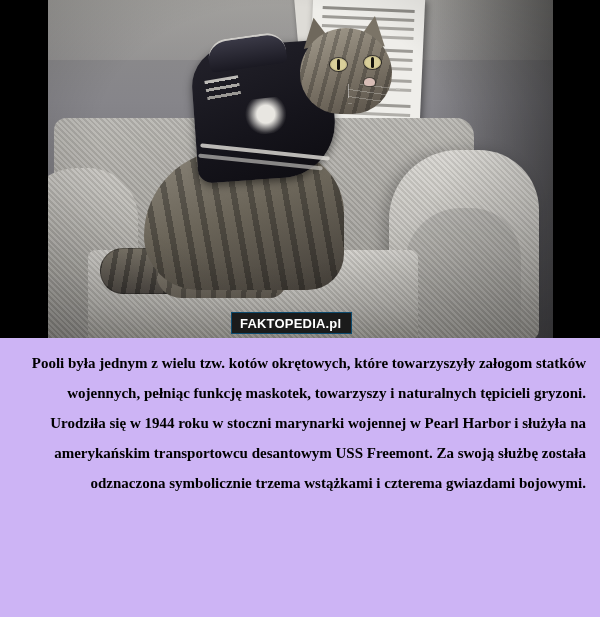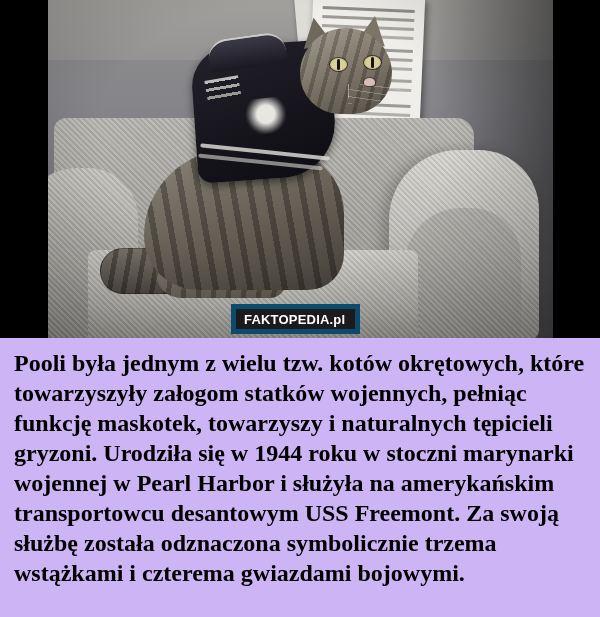--- a/index.html
+++ b/index.html
@@ -334,39 +334,39 @@
   
   .watermark {
     position: absolute;
     left: 183px;
     bottom: 4px;
     height: 20px;
     padding: 0 10px 0 8px;
     display: flex;
     align-items: center;
     background: #1b1b1b;
-    border: 5px solid #0c4a6e;
+    border: 1px solid #0c4a6e;
   }
   .watermark .wm-text {
     color: #ffffff;
     font-family: "Liberation Sans", sans-serif;
     font-weight: bold;
     font-size: 13px;
     letter-spacing: .2px;
     line-height: 1;
   }
   
   .caption {
     flex: 1 1 auto;
     background: #cdb4f5;
     color: #000;
-    text-align: left;
+    text-align: right;
     font-family: "Liberation Serif", serif;
     font-weight: bold;
-    font-size: 24px;
+    font-size: 15px;
     line-height: 30px;
     padding: 10px 14px 8px 14px;
     box-sizing: border-box;
   }
 </style>
 </head>
 <body>
 
 <div class="page">
 

